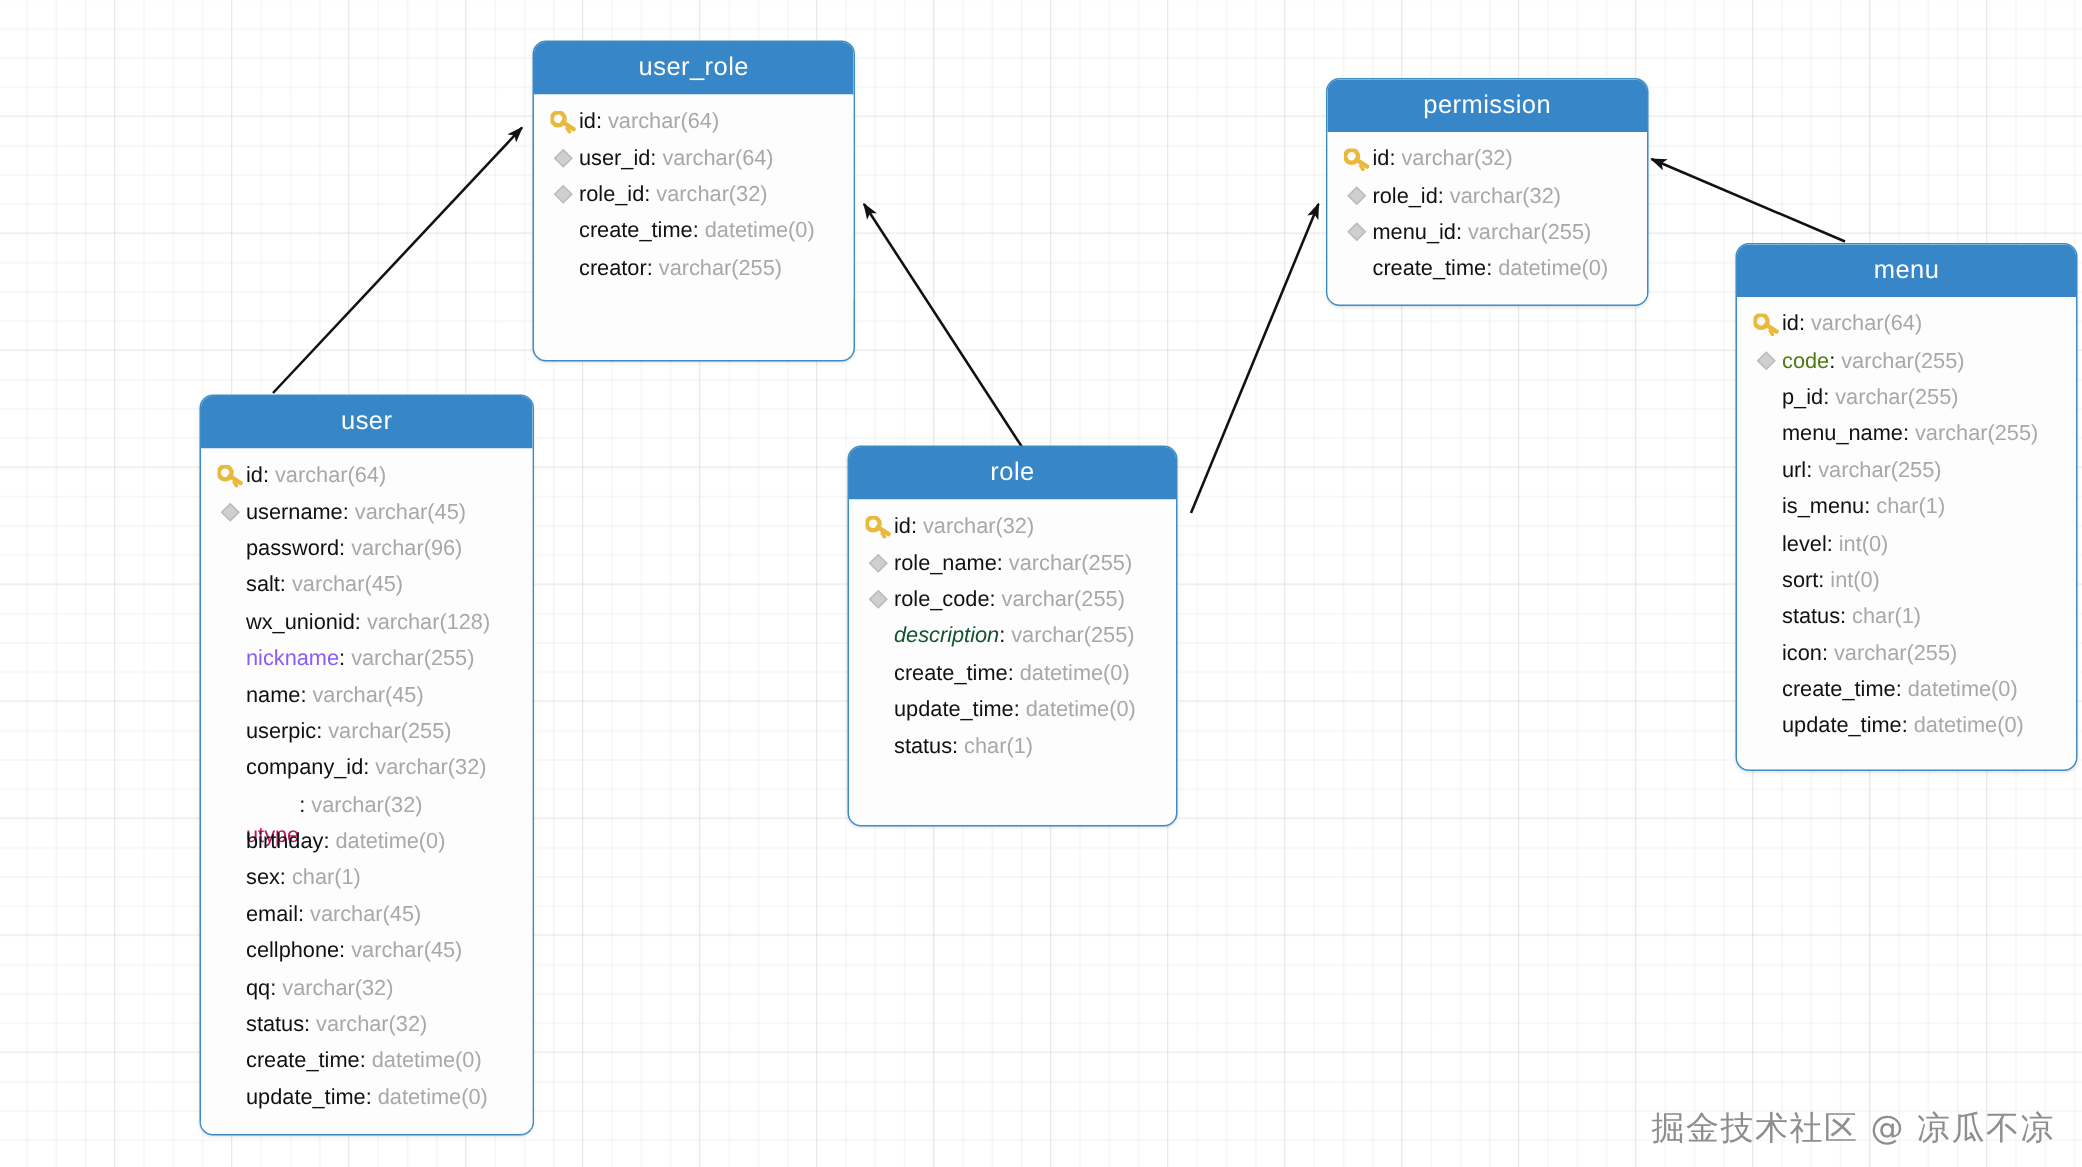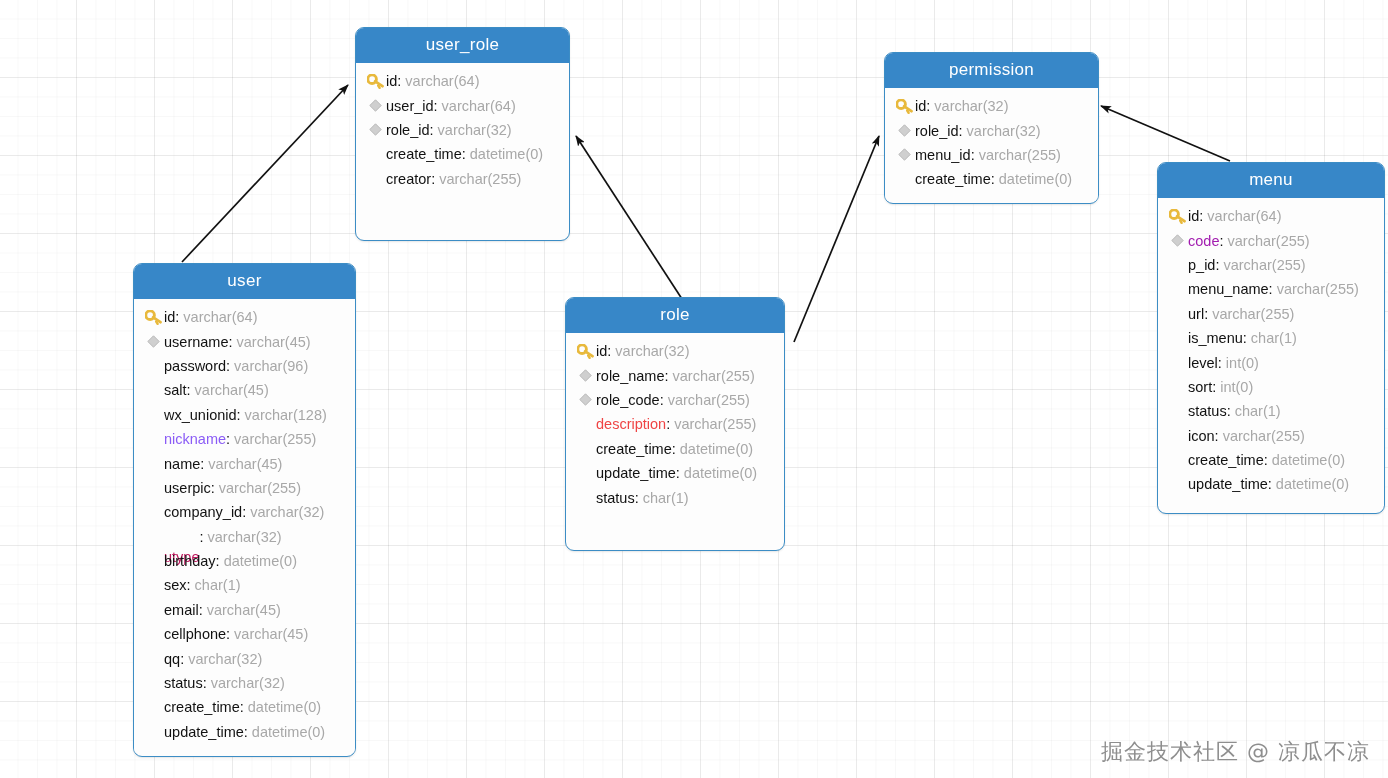--- a/index.html
+++ b/index.html
@@ -211,21 +211,21 @@
             <span class="col-name" style="color: rgb(17, 17, 17);">id</span>
             <span class="col-sep">:</span>
             <span class="col-type" style="color: rgb(168, 168, 168);">varchar(64)</span>
           </div>
           <div class="col-row">
             <span class="col-ic">
               <svg width="13" height="13" viewBox="0 0 13 13">
                 <path d="M6.5,0.8 L12.2,6.5 L6.5,12.2 L0.8,6.5 Z" fill="#cfcfcf" stroke="#b9b9b9" stroke-width="1"></path>
               </svg>
             </span>
-            <span class="col-name" style="color: #a21caf;">code</span>
+            <span class="col-name" style="color: #4d7c0f;">code</span>
             <span class="col-sep">:</span>
             <span class="col-type" style="color: rgb(168, 168, 168);">varchar(255)</span>
           </div>
           <div class="col-row">
             <span class="col-ic"></span>
             <span class="col-name" style="color: rgb(17, 17, 17);">p_id</span>
             <span class="col-sep">:</span>
             <span class="col-type" style="color: rgb(168, 168, 168);">varchar(255)</span>
           </div>
           <div class="col-row">
@@ -437,21 +437,21 @@
               <svg width="13" height="13" viewBox="0 0 13 13">
                 <path d="M6.5,0.8 L12.2,6.5 L6.5,12.2 L0.8,6.5 Z" fill="#cfcfcf" stroke="#b9b9b9" stroke-width="1"></path>
               </svg>
             </span>
             <span class="col-name" style="color: rgb(17, 17, 17);">role_code</span>
             <span class="col-sep">:</span>
             <span class="col-type" style="color: rgb(168, 168, 168);">varchar(255)</span>
           </div>
           <div class="col-row">
             <span class="col-ic"></span>
-            <span class="col-name" style="color: #ef4444;">description</span>
+            <span class="col-name" style="color: #14532d; font-style: italic;">description</span>
             <span class="col-sep">:</span>
             <span class="col-type" style="color: rgb(168, 168, 168);">varchar(255)</span>
           </div>
           <div class="col-row">
             <span class="col-ic"></span>
             <span class="col-name" style="color: rgb(17, 17, 17);">create_time</span>
             <span class="col-sep">:</span>
             <span class="col-type" style="color: rgb(168, 168, 168);">datetime(0)</span>
           </div>
           <div class="col-row">

